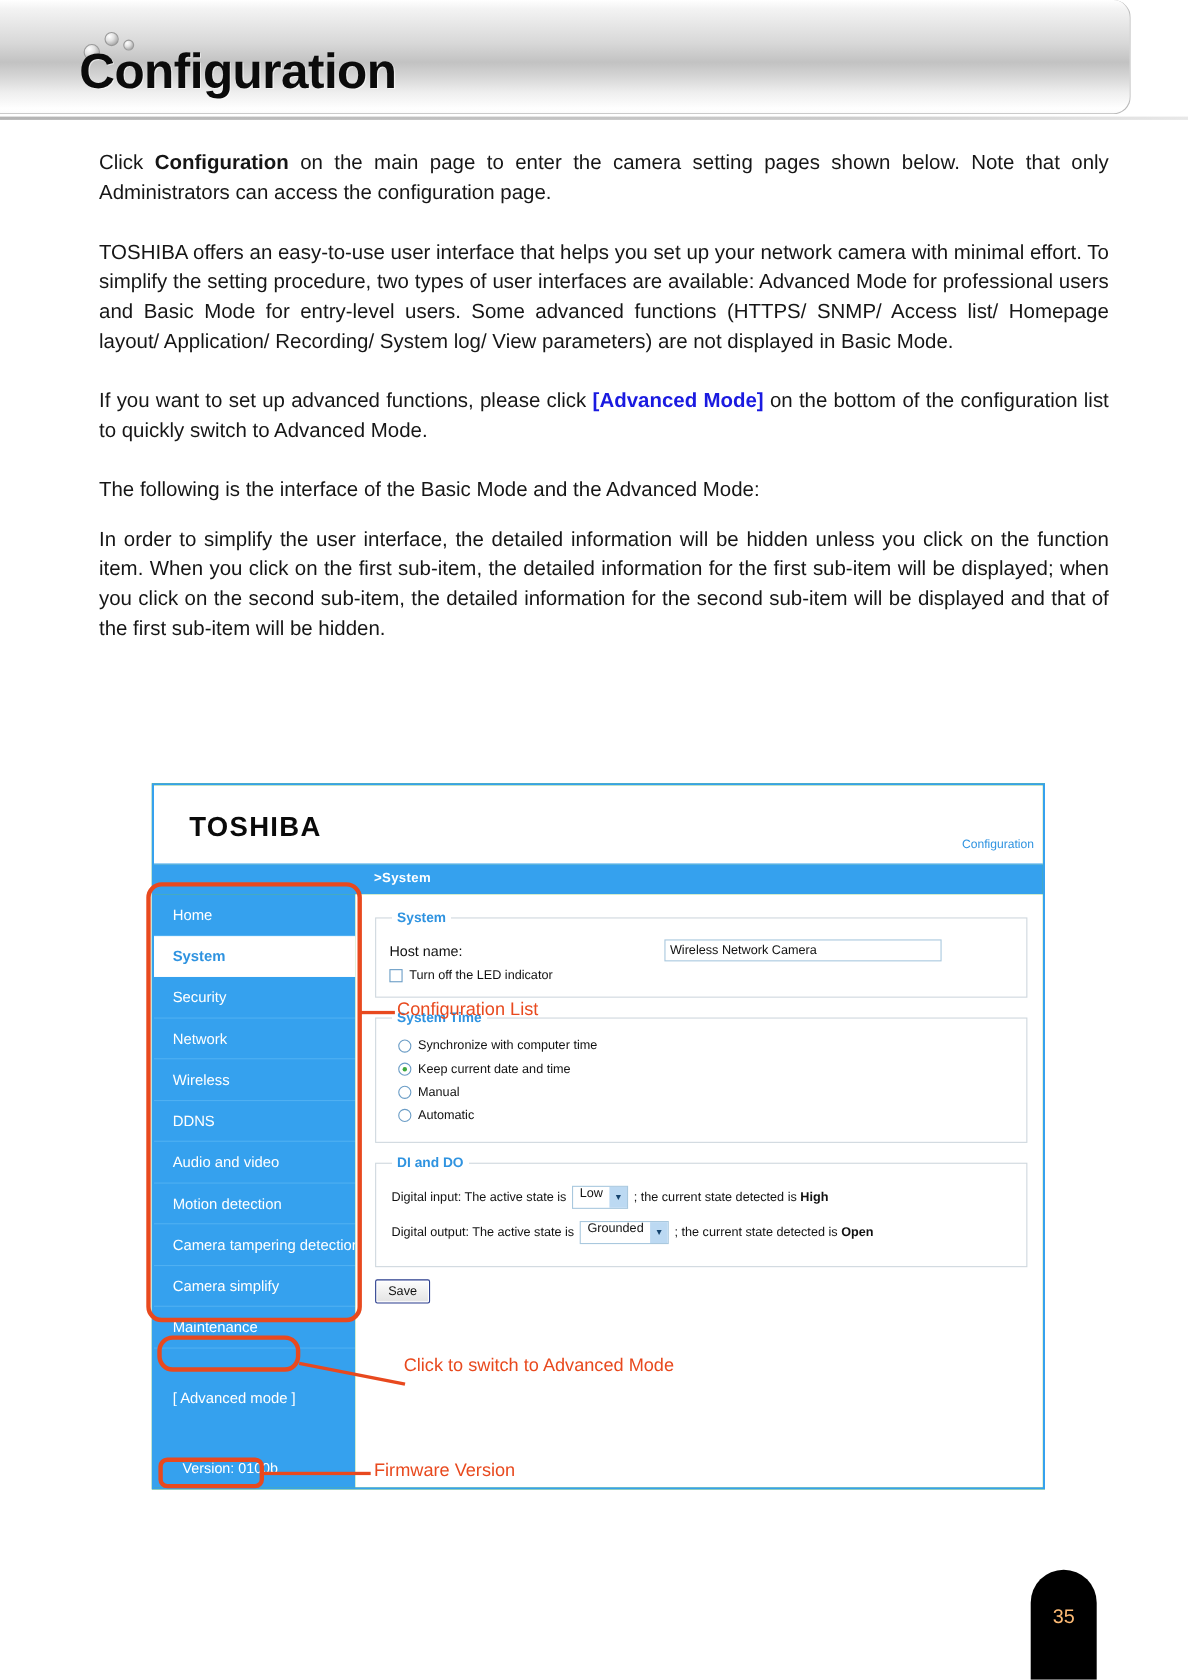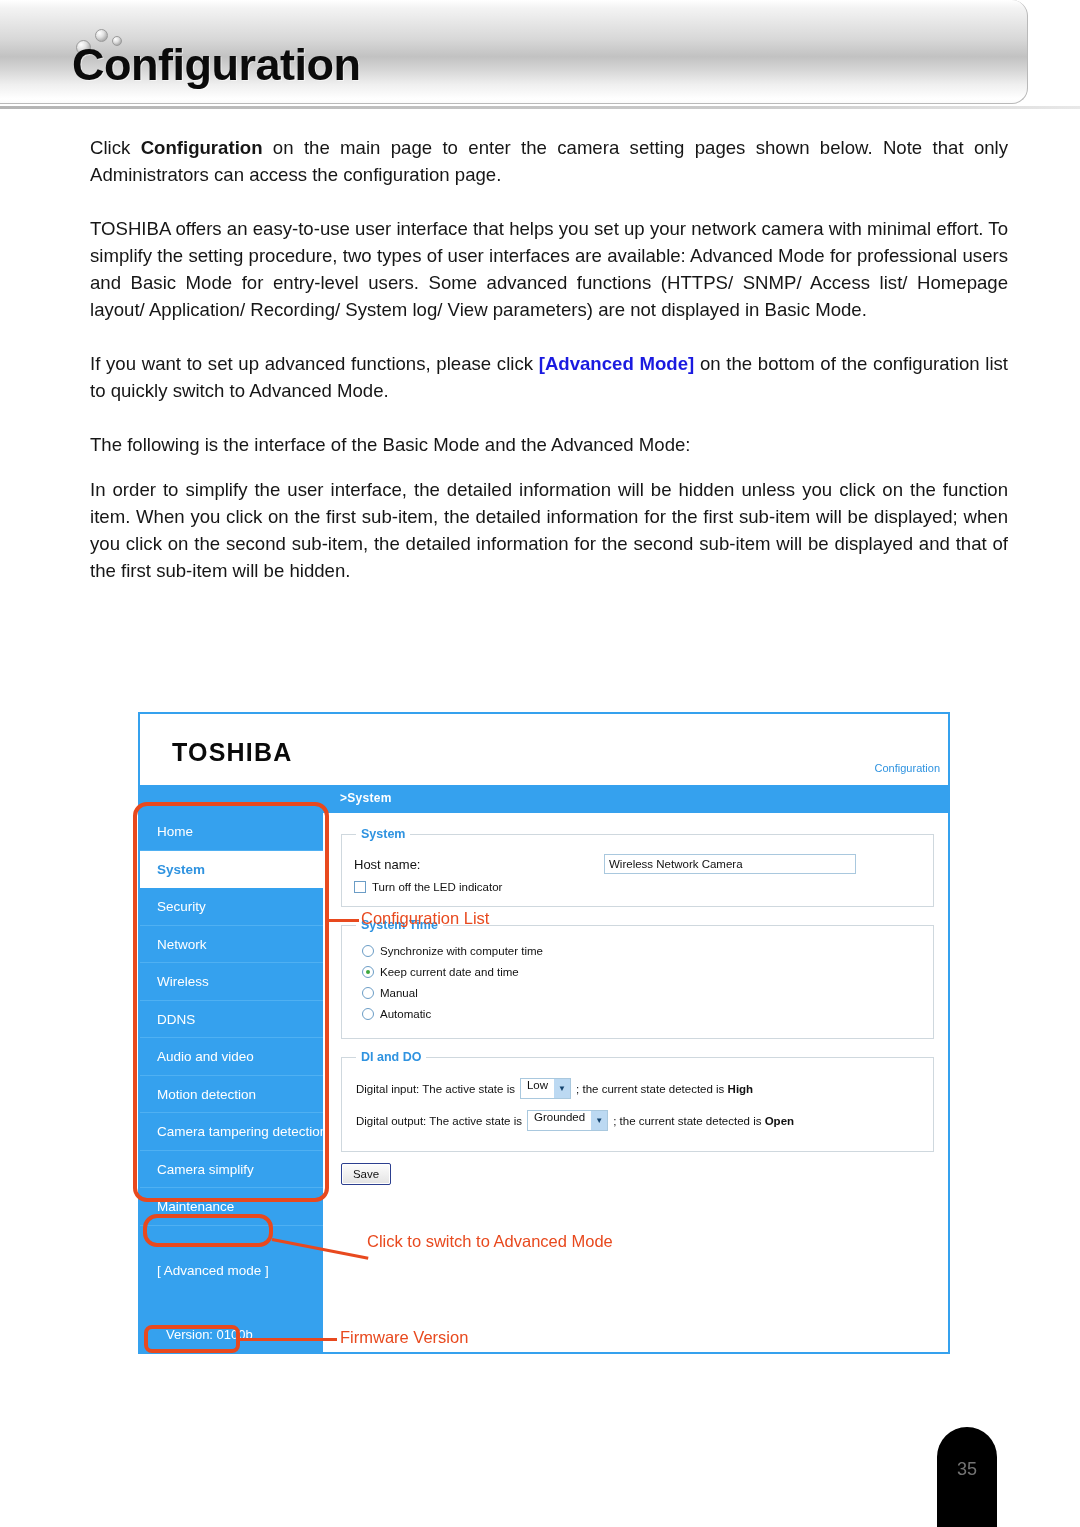--- a/index.html
+++ b/index.html
@@ -323,21 +323,21 @@
     width: 60px; height: 100px;
     background: #000000;
     border-top-left-radius: 30px;
     border-top-right-radius: 30px;
   }
   .page-num {
     position: absolute;
     left: 0; top: 32px;
     width: 100%;
     text-align: center;
-    color: #737373;
+    color: #fdba74;
     font-size: 18px;
   }
 </style>
 </head>
 <body>
 
 <div class="page-header">
   <div class="bubbles">
     <div class="bubble b1"></div>
     <div class="bubble b2"></div>

